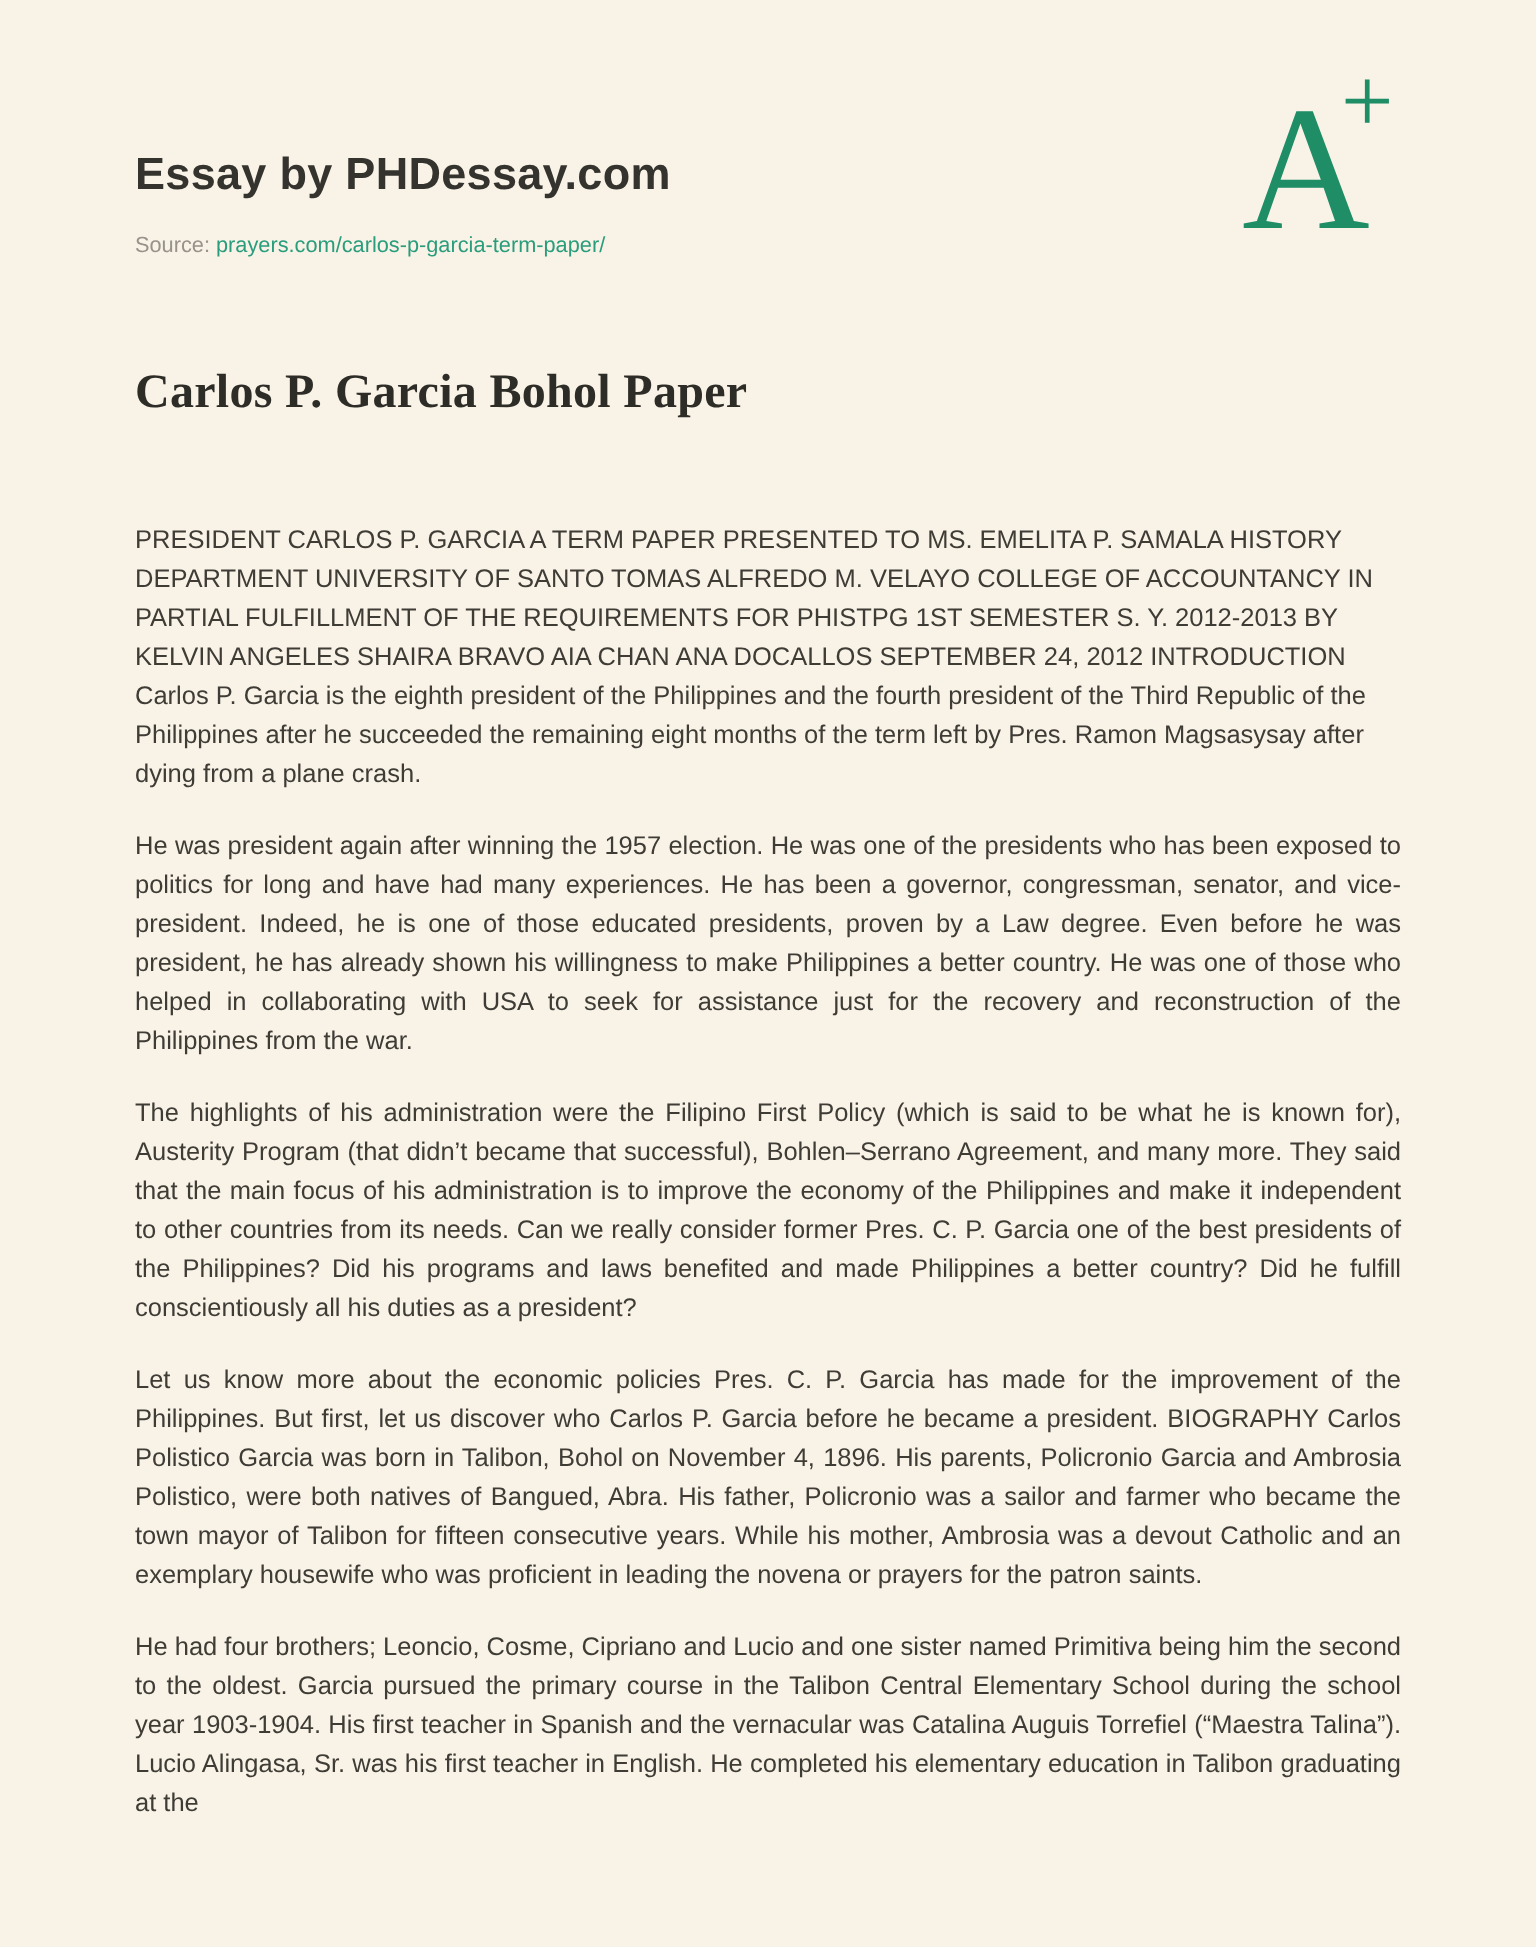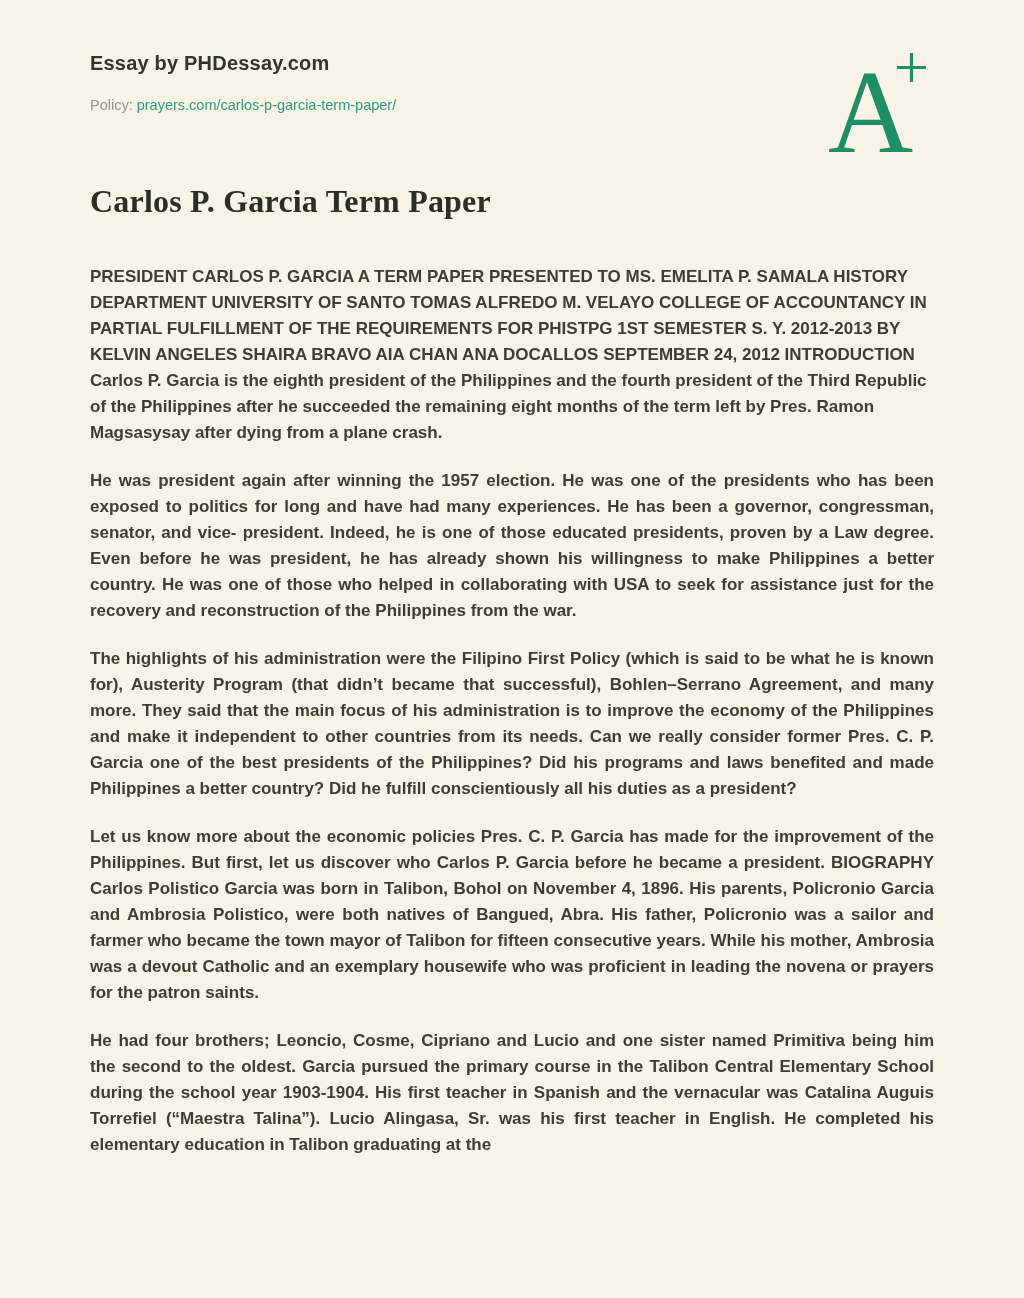--- a/index.html
+++ b/index.html
@@ -4,43 +4,44 @@
 <style>
   * { margin: 0; padding: 0; box-sizing: border-box; }
   html, body { width: 1024px; height: 1298px; overflow: hidden; }
   body {
     background: #f8f2e7;
     font-family: "Liberation Sans", sans-serif;
     position: relative;
   }
   .page { padding: 52px 90px 0 90px; position: relative; }
   .brand {
-    font-size: 20px;
+    font-size: 30px;
     font-weight: 700;
     color: #35332e;
     letter-spacing: 0.2px;
+    margin-top: 48px;
   }
   .source-line { margin-top: 22px; font-size: 14.5px; color: #97928a; }
   .source-link { color: #2a9d7c; text-decoration: none; margin-left: 4px; cursor: pointer; }
   .logo {
     position: absolute;
     top: 48px;
     right: 84px;
     width: 112px;
     height: 116px;
   }
   .doc-title {
     margin-top: 70px;
     font-family: "Liberation Serif", serif;
     font-size: 32px;
     font-weight: 700;
     color: #2e2c27;
     letter-spacing: 0.2px;
   }
-  .content { margin-top: 44px; font-weight: bold; }
+  .content { margin-top: 68px; }
   .content p {
     font-size: 17px;
     line-height: 26px;
     color: #3f3c36;
     text-align: justify;
     margin-bottom: 22px;
   }
   .content p.first { text-align: left; }
   .fade-overlay {
     position: absolute;
@@ -51,24 +52,24 @@
   }
 </style>
 </head>
 <body>
 
 <div class="page">
 
   <div class="brand">Essay by PHDessay.com</div>
 
   <div class="source-line">
-    <span>Policy:</span><a href="#" class="source-link">prayers.com/carlos-p-garcia-term-paper/</a>
+    <span>Source:</span><a href="#" class="source-link">prayers.com/carlos-p-garcia-term-paper/</a>
   </div>
 
-  <h1 class="doc-title">Carlos P. Garcia Term Paper</h1>
+  <h1 class="doc-title">Carlos P. Garcia Bohol Paper</h1>
 
   <div class="content">
     <p class="first">PRESIDENT CARLOS P. GARCIA A TERM PAPER PRESENTED TO MS. EMELITA P. SAMALA HISTORY DEPARTMENT UNIVERSITY OF SANTO TOMAS ALFREDO M. VELAYO COLLEGE OF ACCOUNTANCY IN PARTIAL FULFILLMENT OF THE REQUIREMENTS FOR PHISTPG 1ST SEMESTER S. Y. 2012-2013 BY KELVIN ANGELES SHAIRA BRAVO AIA CHAN ANA DOCALLOS SEPTEMBER 24, 2012 INTRODUCTION Carlos P. Garcia is the eighth president of the Philippines and the fourth president of the Third Republic of the Philippines after he succeeded the remaining eight months of the term left by Pres. Ramon Magsasysay after dying from a plane crash.</p>
     <p>He was president again after winning the 1957 election. He was one of the presidents who has been exposed to politics for long and have had many experiences. He has been a governor, congressman, senator, and vice- president. Indeed, he is one of those educated presidents, proven by a Law degree. Even before he was president, he has already shown his willingness to make Philippines a better country. He was one of those who helped in collaborating with USA to seek for assistance just for the recovery and reconstruction of the Philippines from the war.</p>
     <p>The highlights of his administration were the Filipino First Policy (which is said to be what he is known for), Austerity Program (that didn’t became that successful), Bohlen–Serrano Agreement, and many more. They said that the main focus of his administration is to improve the economy of the Philippines and make it independent to other countries from its needs. Can we really consider former Pres. C. P. Garcia one of the best presidents of the Philippines? Did his programs and laws benefited and made Philippines a better country? Did he fulfill conscientiously all his duties as a president?</p>
     <p>Let us know more about the economic policies Pres. C. P. Garcia has made for the improvement of the Philippines. But first, let us discover who Carlos P. Garcia before he became a president. BIOGRAPHY Carlos Polistico Garcia was born in Talibon, Bohol on November 4, 1896. His parents, Policronio Garcia and Ambrosia Polistico, were both natives of Bangued, Abra. His father, Policronio was a sailor and farmer who became the town mayor of Talibon for fifteen consecutive years. While his mother, Ambrosia was a devout Catholic and an exemplary housewife who was proficient in leading the novena or prayers for the patron saints.</p>
     <p>He had four brothers; Leoncio, Cosme, Cipriano and Lucio and one sister named Primitiva being him the second to the oldest. Garcia pursued the primary course in the Talibon Central Elementary School during the school year 1903-1904. His first teacher in Spanish and the vernacular was Catalina Auguis Torrefiel (“Maestra Talina”). Lucio Alingasa, Sr. was his first teacher in English. He completed his elementary education in Talibon graduating at the</p>
   </div>
 
 </div>

